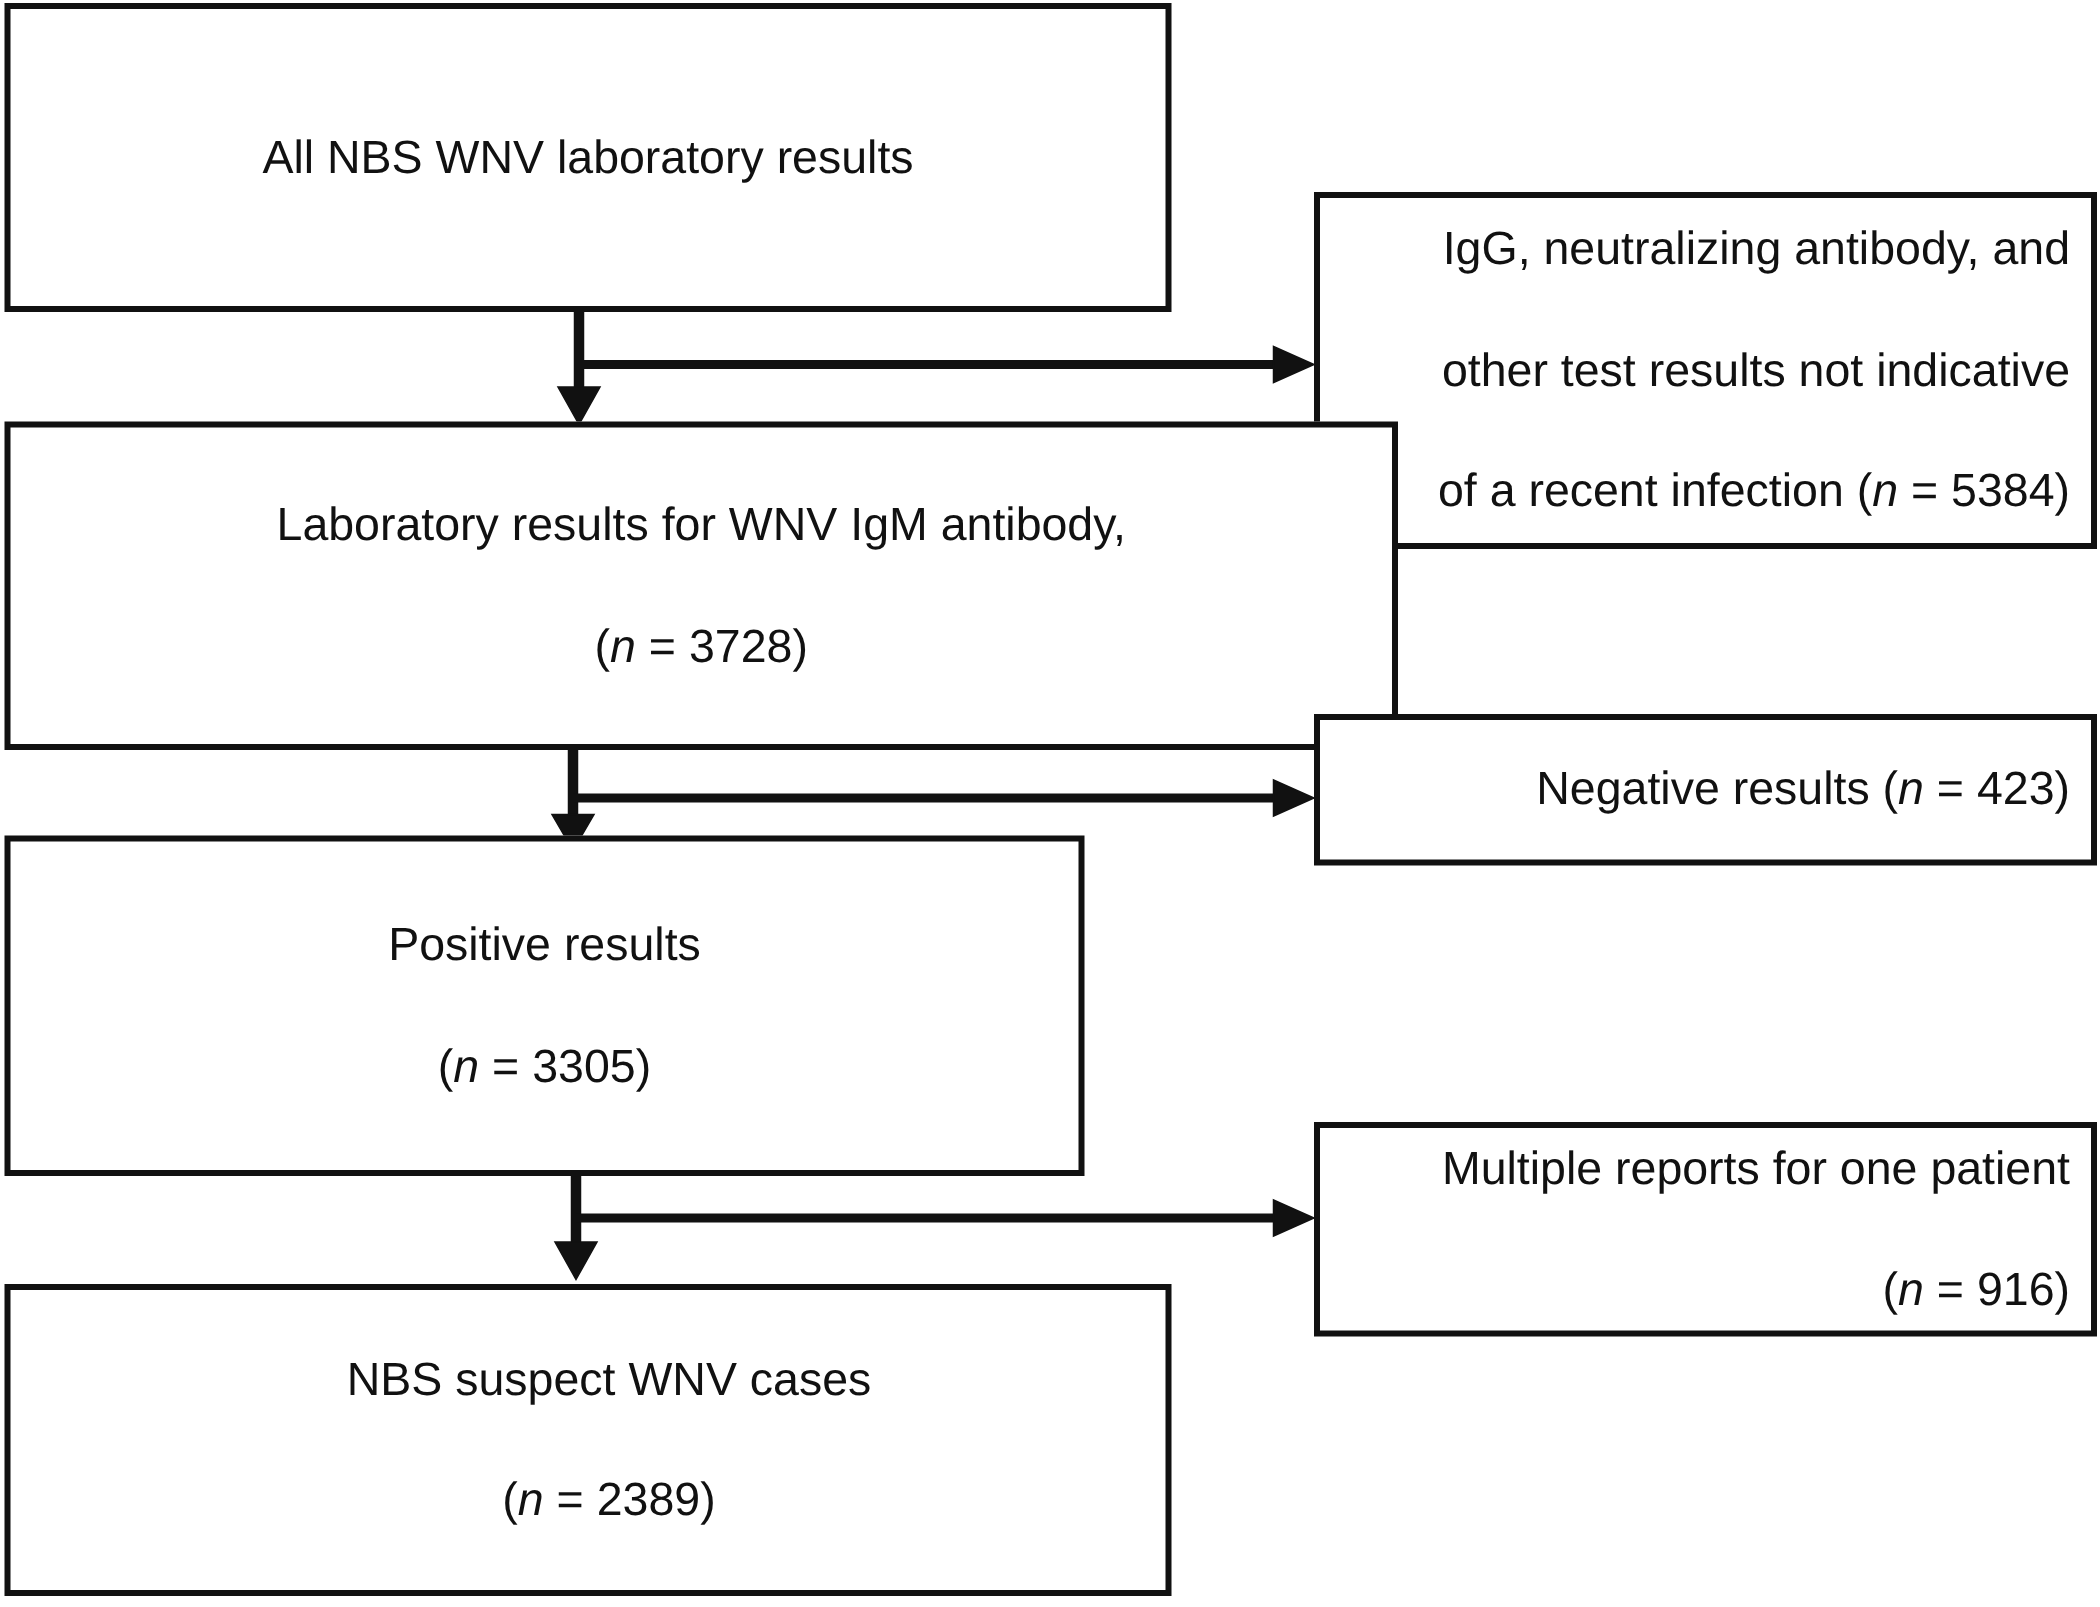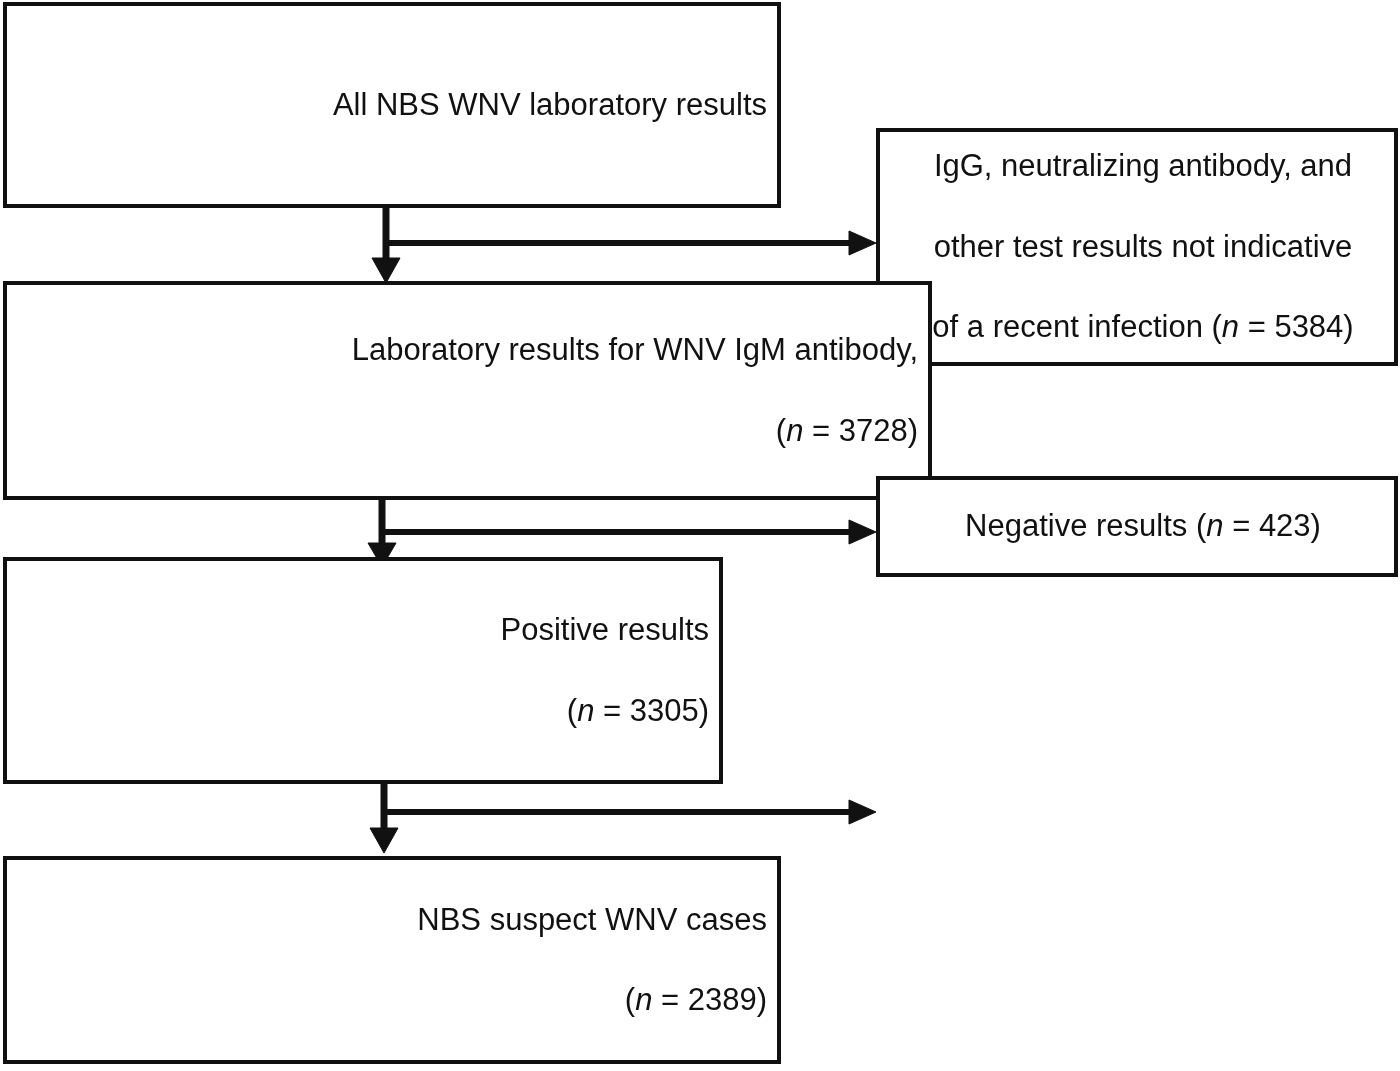--- a/index.html
+++ b/index.html
@@ -28,24 +28,24 @@
     justify-content: center;
   }
   .node-text {
     font-size: 31px;
     line-height: 1.30;
     color: #111111;
     white-space: pre-line;
     padding: 0 10px;
   }
   .center-text {
-    text-align: right;
+    text-align: center;
   }
   .left-text {
-    text-align: center;
+    text-align: right;
     padding-left: 26px;
     padding-right: 14px;
   }
   .italic-n {
     font-style: italic;
   }
   
   #node-all-results   { left: 3px;  top: 2px;   width: 778px; height: 206px; }
   #node-lab-results   { left: 3px;  top: 281px; width: 929px; height: 219px; }
   #node-positive      { left: 3px;  top: 557px; width: 720px; height: 227px; }
@@ -119,20 +119,26 @@
     </div>
   </div>
 
   <div class="node" id="node-positive">
     <div class="node-text center-text">
       <div>Positive results</div>
       <div><span>(</span><span class="italic-n">n</span><span> = 3305)</span></div>
     </div>
   </div>
 
+  <div class="node" id="node-excl-multiple">
+    <div class="node-text left-text">
+      <div>Multiple reports for one patient</div>
+      <div><span>(</span><span class="italic-n">n</span><span> = 916)</span></div>
+    </div>
+  </div>
 
   <div class="node" id="node-suspect-cases">
     <div class="node-text center-text">
       <div>NBS suspect WNV cases</div>
       <div><span>(</span><span class="italic-n">n</span><span> = 2389)</span></div>
     </div>
   </div>
 
 </div>
 

